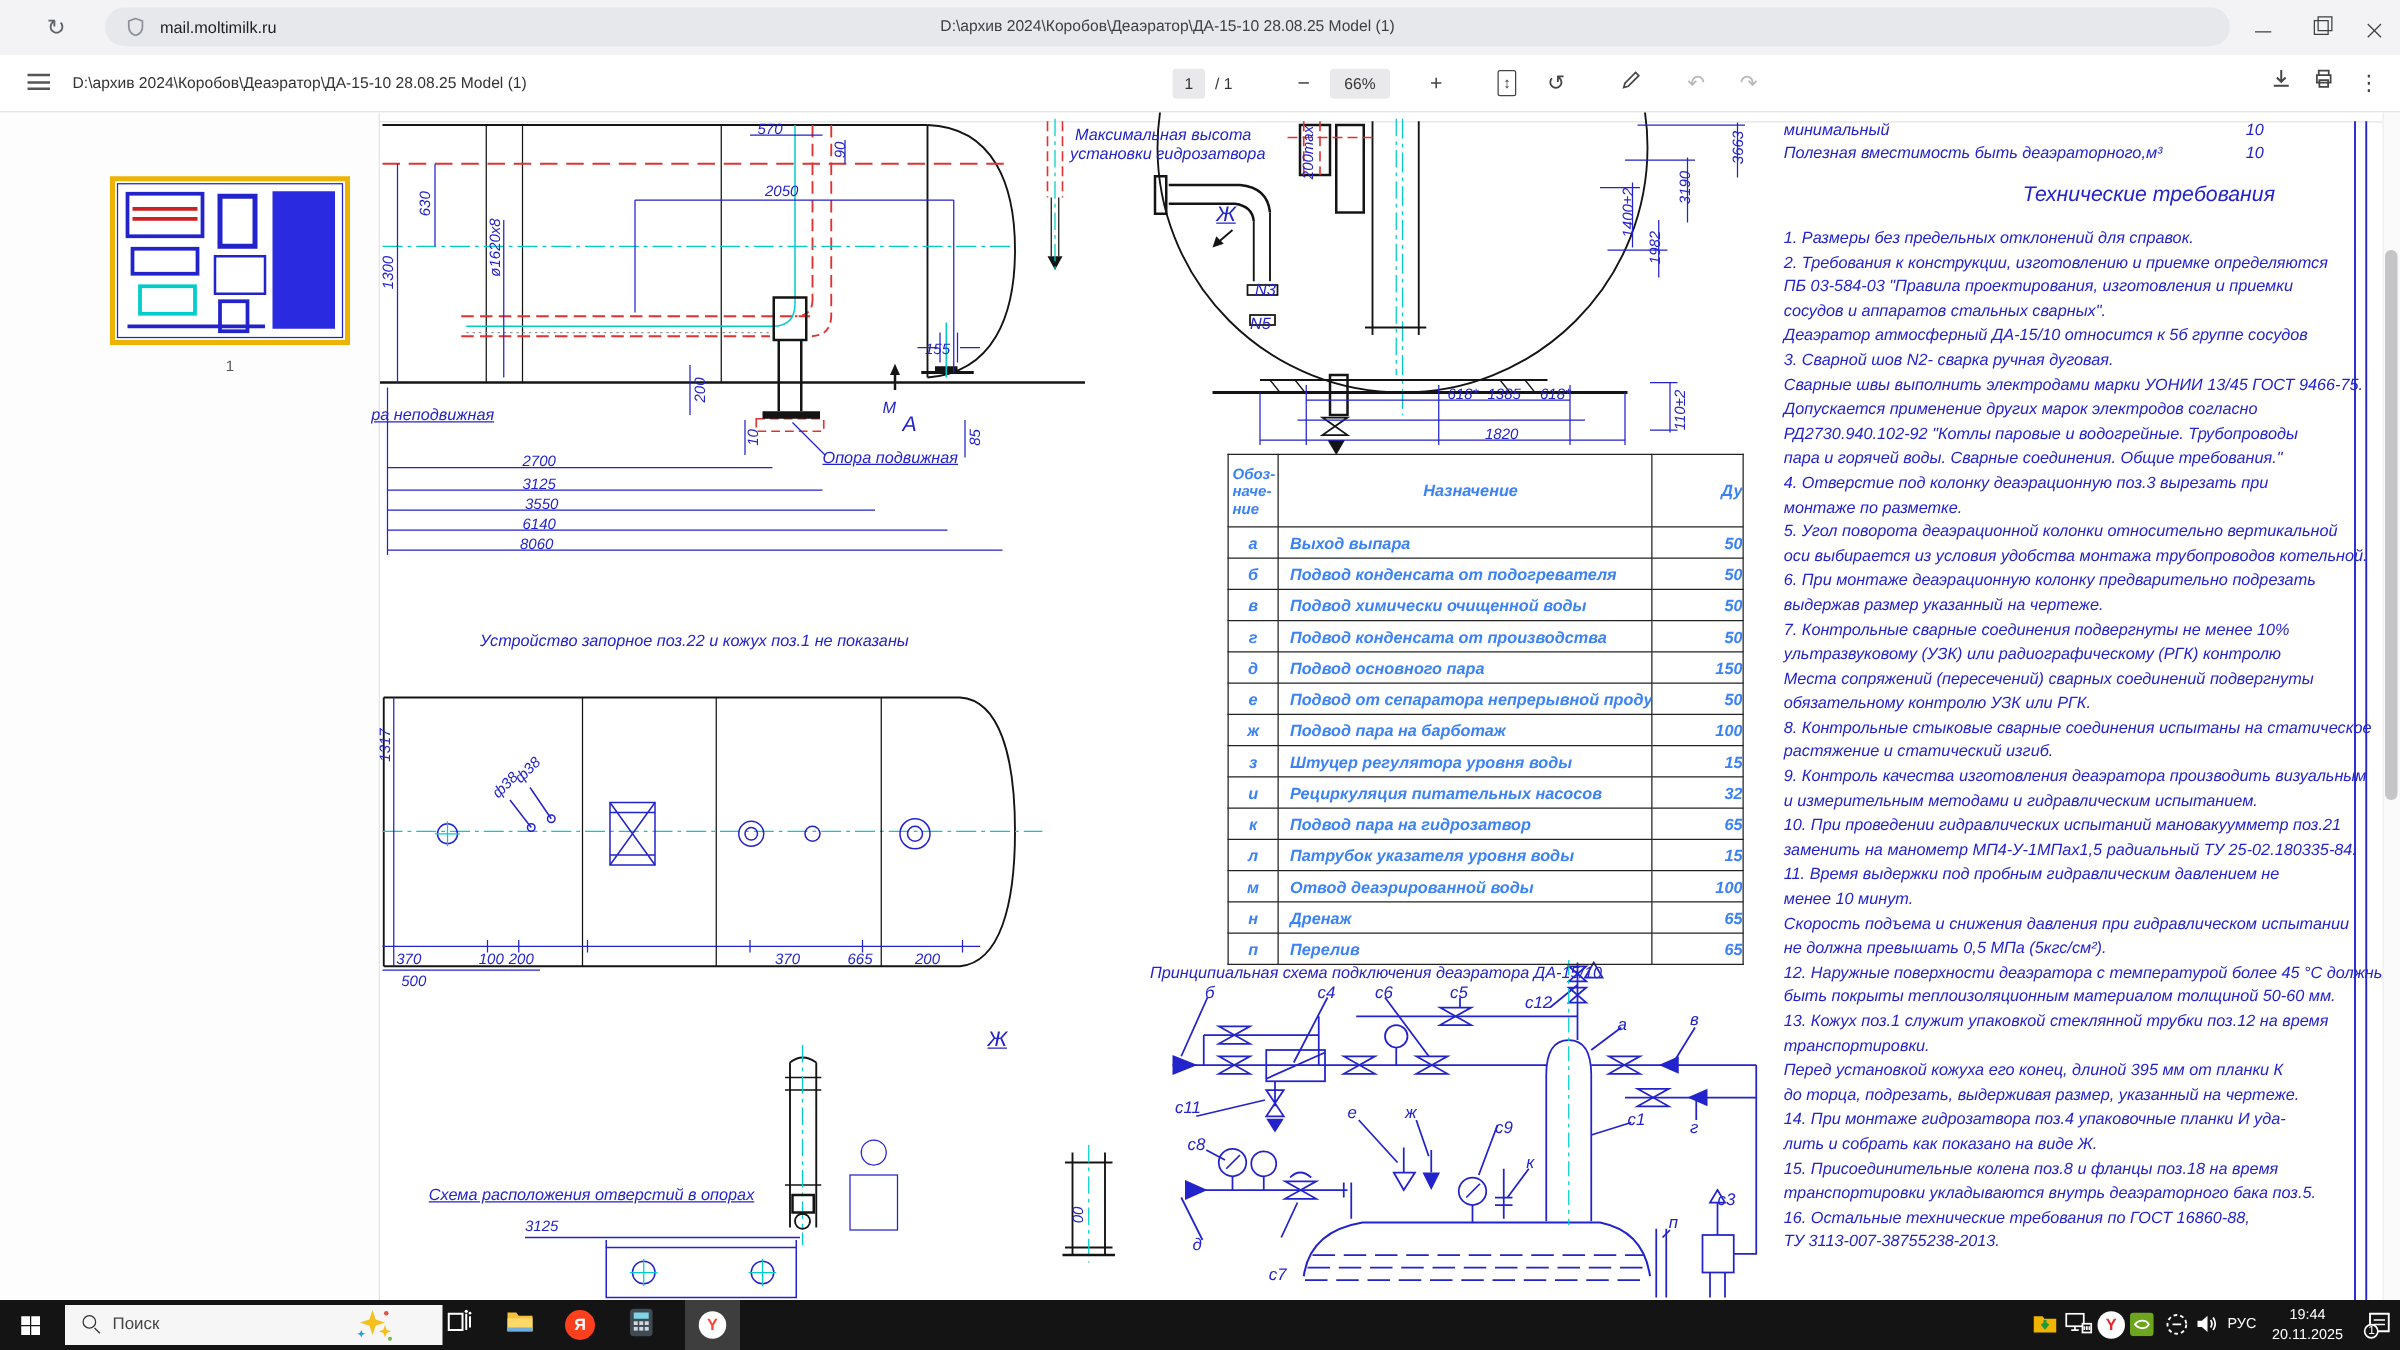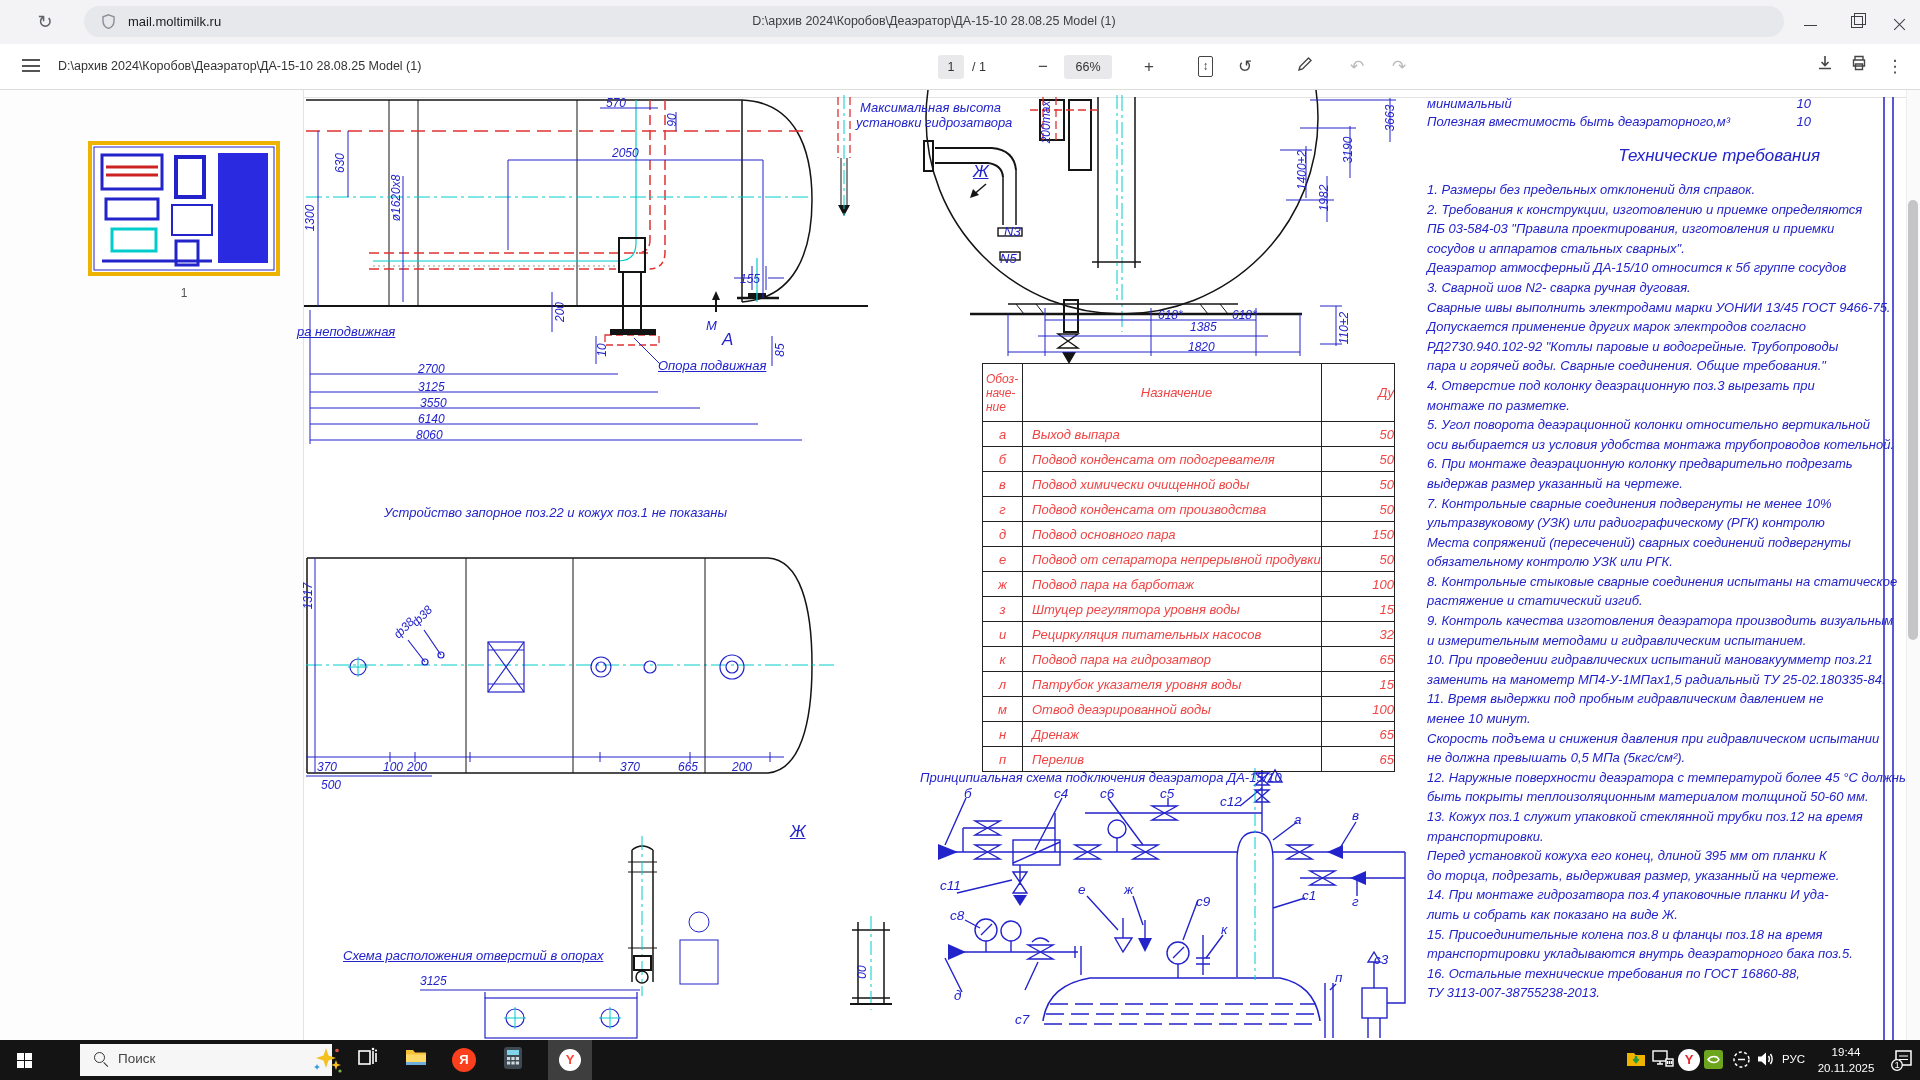--- a/index.html
+++ b/index.html
@@ -72,37 +72,37 @@
   .u { text-decoration:underline; }
   .big { font-size:17px; }
   .techbody { position:absolute; left:1427px; top:180px; width:478px; font-style:italic;
     color:#2323cc; font-size:13px; line-height:19.6px; white-space:pre; }
   .paramrow { position:absolute; left:1427px; width:470px; height:16px; display:flex;
     justify-content:space-between; padding-right:86px; font-style:italic; color:#2323cc; font-size:13px; }
 
   
   .ptable { position:absolute; left:982px; top:363px; width:412px; border-collapse:collapse;
     table-layout:fixed; }
-  .ptable td, .ptable th { border:1px solid #222; font-style:italic; color:#ef4444;
-    font-size:13px; font-weight:normal; height:25px; overflow:hidden; white-space:nowrap; }
+  .ptable td, .ptable th { border:1px solid #222; font-style:italic; color:#3b82f6;
+    font-size:13px; font-weight:bold; height:25px; overflow:hidden; white-space:nowrap; }
   .ptable thead th { height:58px; vertical-align:middle; }
   .ptable .c1 { width:40px; text-align:center; }
   .ptable .c2 { width:299px; text-align:left; padding-left:9px; }
   .ptable .c3 { width:73px; text-align:right; }
   .ptable thead .c1 { font-size:12px; white-space:pre-line; line-height:14px; text-align:left; padding-left:3px; }
   .sl { position:absolute; font-style:italic; color:#2323cc; font-size:13.5px; white-space:nowrap; }
 
   
   .taskbar { position:absolute; left:0; top:1040px; width:1920px; height:40px; background:#141414; }
   .startbtn { position:absolute; left:0; top:0; width:48px; height:40px; cursor:pointer; }
   .winlogo { position:absolute; left:17px; top:13px; width:15px; height:15px; display:grid;
     grid-template-columns:7px 7px; grid-template-rows:7px 7px; gap:1px; }
   .winlogo i { background:#fff; }
-  .searchbox { position:absolute; left:52px; top:4px; width:252px; height:32px; background:#f6f6f6;
-    cursor:text;margin-left:28px; }
+  .searchbox { position:absolute; left:52px; top:4px; width:302px; height:32px; background:#f6f6f6;
+    cursor:text; }
   .mag { position:absolute; left:14px; top:8px; width:11px; height:11px; border:1.8px solid #333;
     border-radius:50%; }
   .mag::after { content:""; position:absolute; left:9px; top:9px; width:6px; height:0;
     border-top:1.8px solid #333; transform:rotate(45deg); transform-origin:left top; }
   .searchtext { position:absolute; left:38px; top:7px; font-size:13.5px; color:#444; }
   .tbicon { position:absolute; top:6px; width:28px; height:28px; cursor:pointer; }
   .appY { position:absolute; left:548px; top:0; width:44px; height:40px; background:#3e3e3e; cursor:pointer; }
   .traytext { position:absolute; color:#fff; font-size:11.5px; cursor:default; }
   .clock { position:absolute; left:1815px; top:4px; width:62px; text-align:center; color:#fff;
     font-size:11.5px; line-height:16px; cursor:default; }
@@ -390,21 +390,21 @@
   <span class="d" style="left:420px;top:974px">3125</span>
   <span class="d r" style="left:862px;top:972px">00</span>
 
   <span class="d r" style="left:1046px;top:122px">200max</span>
   <span class="d r" style="left:1390px;top:118px">3663</span>
   <span class="d r" style="left:1348px;top:150px">3190</span>
   <span class="d r" style="left:1324px;top:198px">1982</span>
   <span class="d r" style="left:1302px;top:170px">1400±2</span>
   <span class="d" style="left:1158px;top:308px">618*</span>
   <span class="d" style="left:1232px;top:308px">618*</span>
-  <span class="d" style="left:1190px;top:320px">1385</span>
+  <span class="d" style="left:1190px;top:308px">1385</span>
   <span class="d" style="left:1188px;top:340px">1820</span>
   <span class="d r" style="left:1344px;top:328px">110±2</span>
 
   <span class="t u" style="left:297px;top:324px">ра неподвижная</span>
   <span class="t u" style="left:658px;top:358px">Опора подвижная</span>
   <span class="t" style="left:384px;top:505px">Устройство запорное поз.22 и кожух поз.1 не показаны</span>
   <span class="t u" style="left:343px;top:948px">Схема расположения отверстий в опорах</span>
   <span class="t u big" style="left:973px;top:162px">Ж</span>
   <span class="t u big" style="left:790px;top:822px">Ж</span>
   <span class="t" style="left:1004px;top:224px">N3</span>

